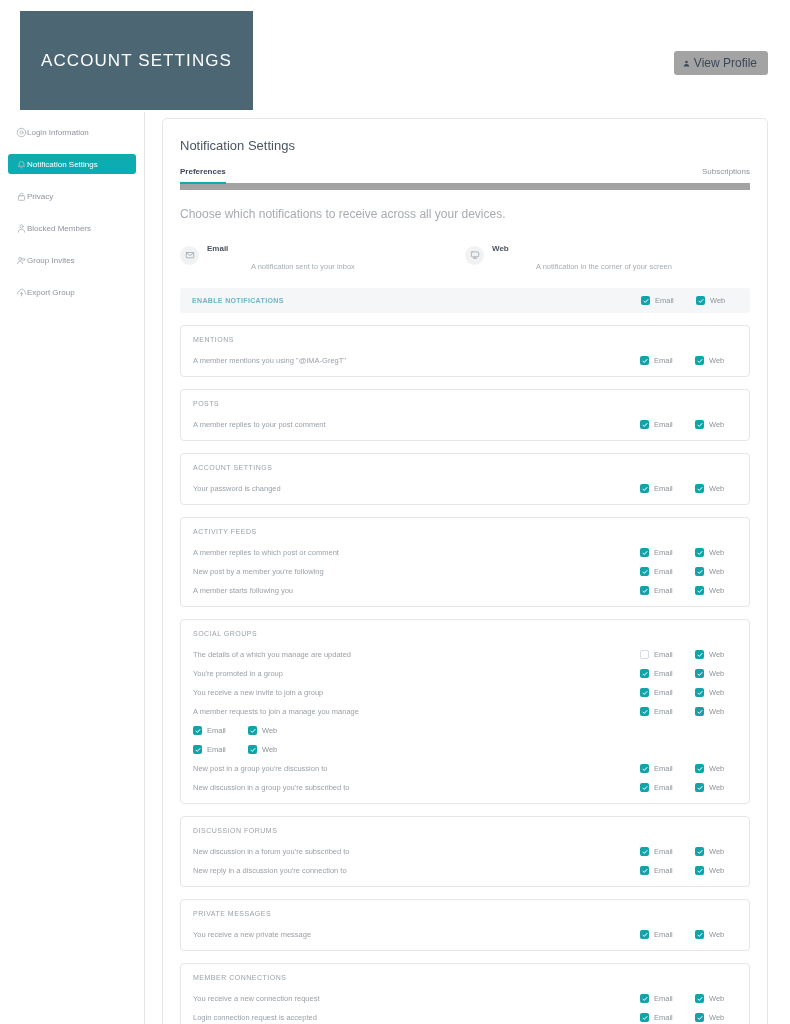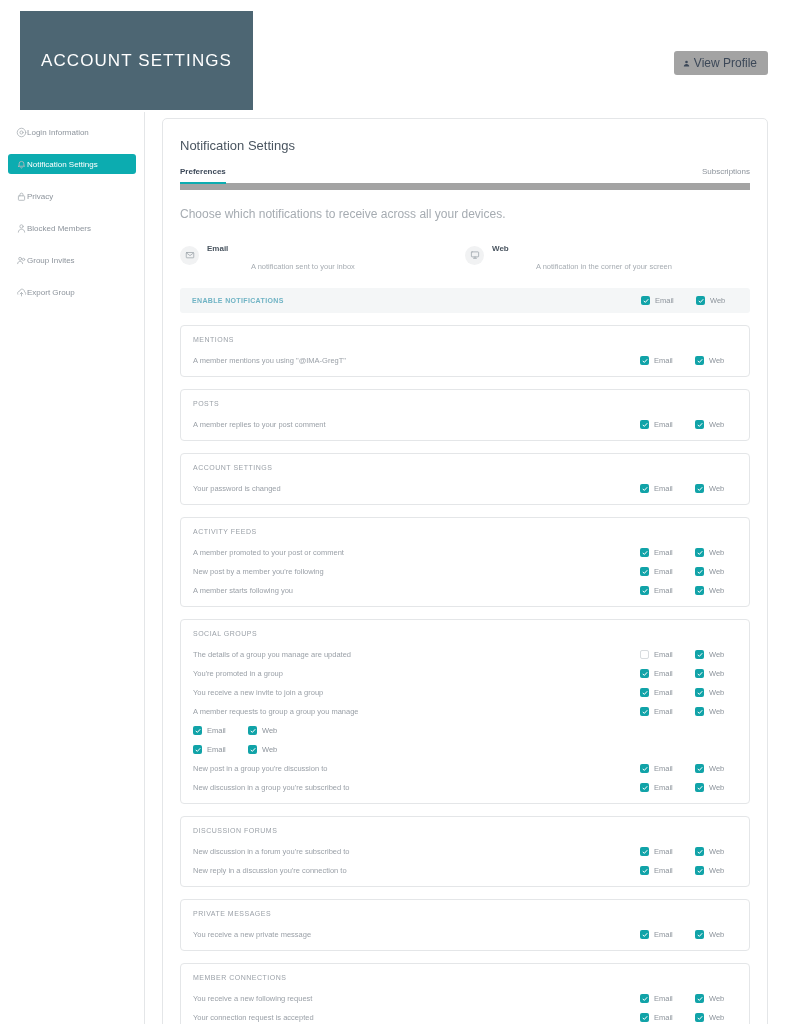--- a/index.html
+++ b/index.html
@@ -354,21 +354,21 @@
                     <path d="M2 6.2 L4.6 8.8 L10 3" stroke="#ffffff" stroke-width="2" fill="none" stroke-linecap="round" stroke-linejoin="round"></path>
                   </svg>
                 </span>
                 <span class="cb-text">Web</span>
               </span>
             </div>
           </div>
           <div class="group">
             <div class="group-title">ACTIVITY FEEDS</div>
             <div class="opt-row">
-              <span class="opt-label">A member promoted to your post or comment</span>
+              <span class="opt-label">A member replies to which post or comment</span>
               <span class="cb-cell">
                 <span class="cb-box on">
                   <svg width="6" height="6" viewBox="0 0 12 12">
                     <path d="M2 6.2 L4.6 8.8 L10 3" stroke="#ffffff" stroke-width="2" fill="none" stroke-linecap="round" stroke-linejoin="round"></path>
                   </svg>
                 </span>
                 <span class="cb-text">Email</span>
               </span>
               <span class="cb-cell web">
                 <span class="cb-box on">
@@ -414,21 +414,21 @@
                     <path d="M2 6.2 L4.6 8.8 L10 3" stroke="#ffffff" stroke-width="2" fill="none" stroke-linecap="round" stroke-linejoin="round"></path>
                   </svg>
                 </span>
                 <span class="cb-text">Web</span>
               </span>
             </div>
           </div>
           <div class="group">
             <div class="group-title">SOCIAL GROUPS</div>
             <div class="opt-row">
-              <span class="opt-label">The details of a group you manage are updated</span>
+              <span class="opt-label">The details of a which you manage are updated</span>
               <span class="cb-cell">
                 <span class="cb-box off"></span>
                 <span class="cb-text">Email</span>
               </span>
               <span class="cb-cell web">
                 <span class="cb-box on">
                   <svg width="6" height="6" viewBox="0 0 12 12">
                     <path d="M2 6.2 L4.6 8.8 L10 3" stroke="#ffffff" stroke-width="2" fill="none" stroke-linecap="round" stroke-linejoin="round"></path>
                   </svg>
                 </span>
@@ -467,21 +467,21 @@
               <span class="cb-cell web">
                 <span class="cb-box on">
                   <svg width="6" height="6" viewBox="0 0 12 12">
                     <path d="M2 6.2 L4.6 8.8 L10 3" stroke="#ffffff" stroke-width="2" fill="none" stroke-linecap="round" stroke-linejoin="round"></path>
                   </svg>
                 </span>
                 <span class="cb-text">Web</span>
               </span>
             </div>
             <div class="opt-row">
-              <span class="opt-label">A member requests to group a group you manage</span>
+              <span class="opt-label">A member requests to join a manage you manage</span>
               <span class="cb-cell">
                 <span class="cb-box on">
                   <svg width="6" height="6" viewBox="0 0 12 12">
                     <path d="M2 6.2 L4.6 8.8 L10 3" stroke="#ffffff" stroke-width="2" fill="none" stroke-linecap="round" stroke-linejoin="round"></path>
                   </svg>
                 </span>
                 <span class="cb-text">Email</span>
               </span>
               <span class="cb-cell web">
                 <span class="cb-box on">
@@ -626,40 +626,40 @@
                     <path d="M2 6.2 L4.6 8.8 L10 3" stroke="#ffffff" stroke-width="2" fill="none" stroke-linecap="round" stroke-linejoin="round"></path>
                   </svg>
                 </span>
                 <span class="cb-text">Web</span>
               </span>
             </div>
           </div>
           <div class="group">
             <div class="group-title">MEMBER CONNECTIONS</div>
             <div class="opt-row">
-              <span class="opt-label">You receive a new following request</span>
-              <span class="cb-cell">
-                <span class="cb-box on">
-                  <svg width="6" height="6" viewBox="0 0 12 12">
-                    <path d="M2 6.2 L4.6 8.8 L10 3" stroke="#ffffff" stroke-width="2" fill="none" stroke-linecap="round" stroke-linejoin="round"></path>
-                  </svg>
-                </span>
-                <span class="cb-text">Email</span>
-              </span>
-              <span class="cb-cell web">
-                <span class="cb-box on">
-                  <svg width="6" height="6" viewBox="0 0 12 12">
-                    <path d="M2 6.2 L4.6 8.8 L10 3" stroke="#ffffff" stroke-width="2" fill="none" stroke-linecap="round" stroke-linejoin="round"></path>
-                  </svg>
-                </span>
-                <span class="cb-text">Web</span>
-              </span>
-            </div>
-            <div class="opt-row">
-              <span class="opt-label">Your connection request is accepted</span>
+              <span class="opt-label">You receive a new connection request</span>
+              <span class="cb-cell">
+                <span class="cb-box on">
+                  <svg width="6" height="6" viewBox="0 0 12 12">
+                    <path d="M2 6.2 L4.6 8.8 L10 3" stroke="#ffffff" stroke-width="2" fill="none" stroke-linecap="round" stroke-linejoin="round"></path>
+                  </svg>
+                </span>
+                <span class="cb-text">Email</span>
+              </span>
+              <span class="cb-cell web">
+                <span class="cb-box on">
+                  <svg width="6" height="6" viewBox="0 0 12 12">
+                    <path d="M2 6.2 L4.6 8.8 L10 3" stroke="#ffffff" stroke-width="2" fill="none" stroke-linecap="round" stroke-linejoin="round"></path>
+                  </svg>
+                </span>
+                <span class="cb-text">Web</span>
+              </span>
+            </div>
+            <div class="opt-row">
+              <span class="opt-label">Login connection request is accepted</span>
               <span class="cb-cell">
                 <span class="cb-box on">
                   <svg width="6" height="6" viewBox="0 0 12 12">
                     <path d="M2 6.2 L4.6 8.8 L10 3" stroke="#ffffff" stroke-width="2" fill="none" stroke-linecap="round" stroke-linejoin="round"></path>
                   </svg>
                 </span>
                 <span class="cb-text">Email</span>
               </span>
               <span class="cb-cell web">
                 <span class="cb-box on">

